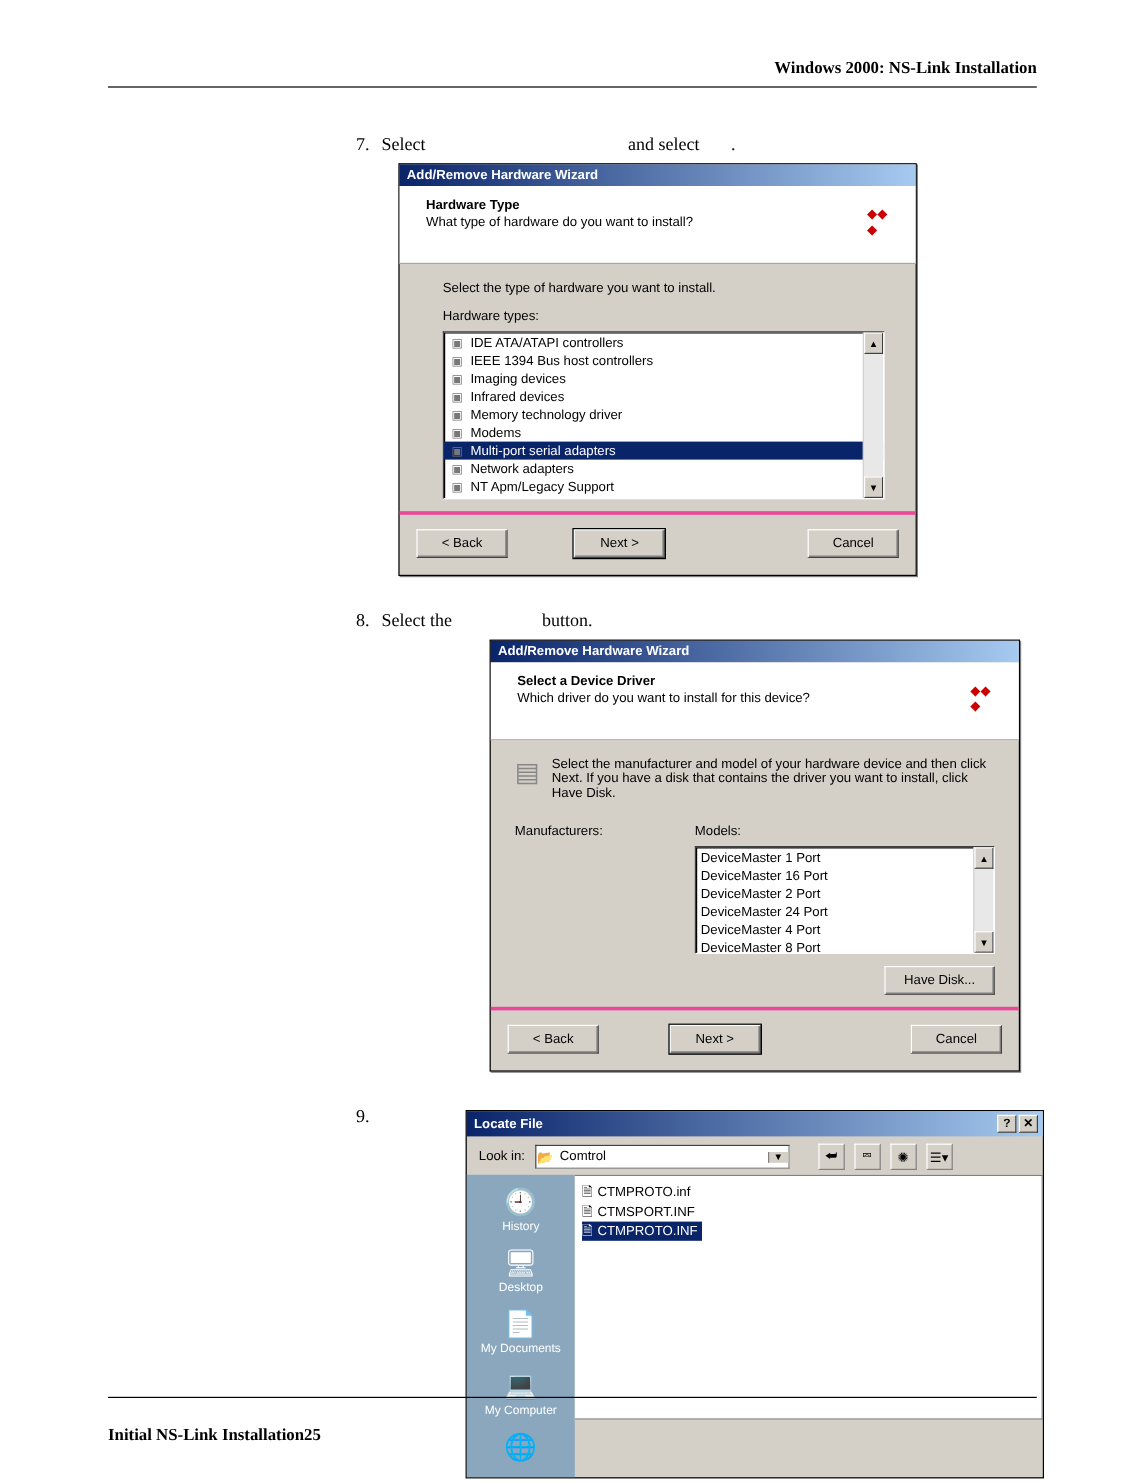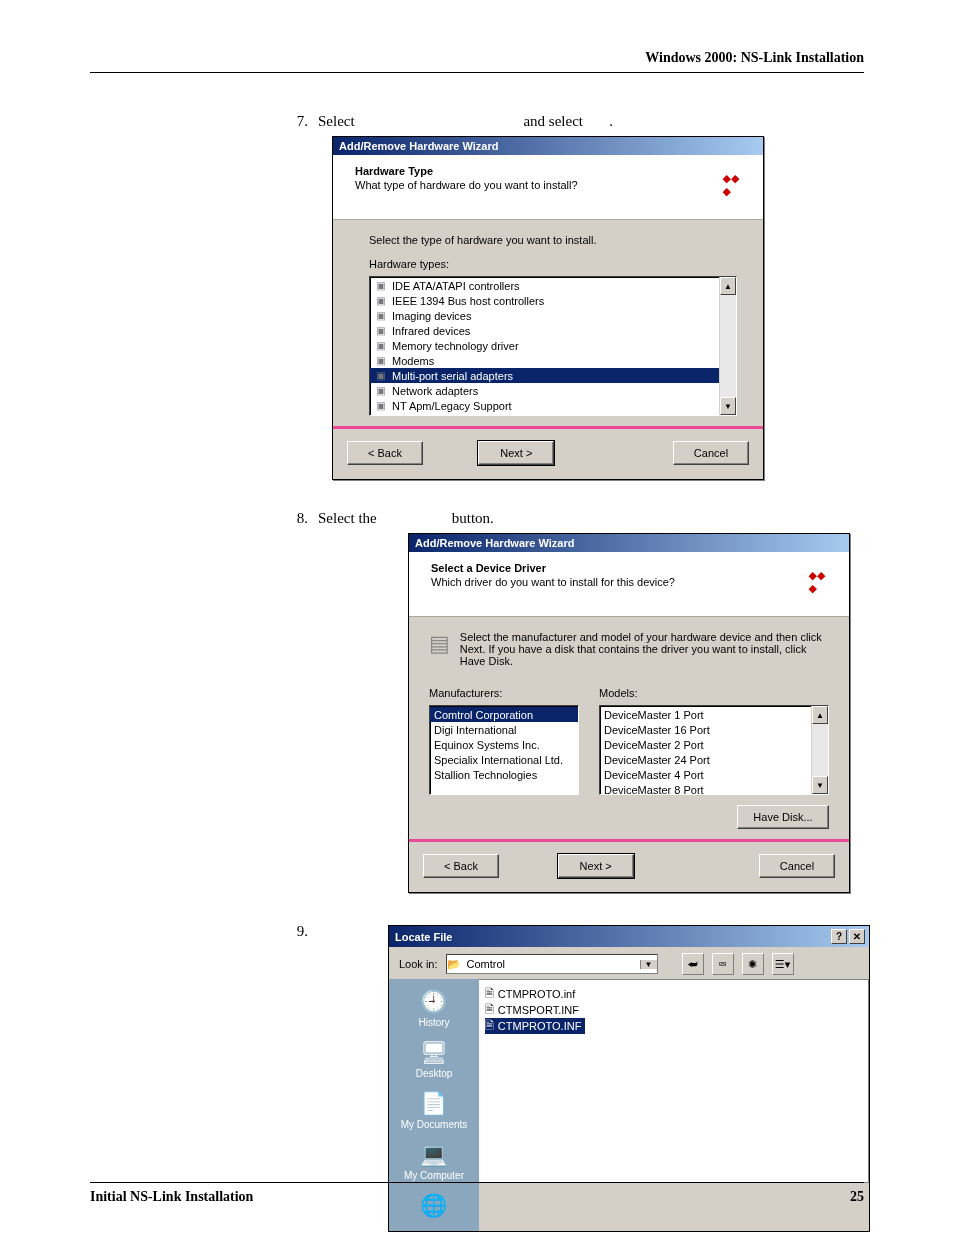--- a/index.html
+++ b/index.html
@@ -148,21 +148,21 @@
   }
   .li-row.sel { background:#0a246a; color:#fff; }
   .li-row .mini-ic {
     width:14px; height:12px; margin-right:4px;
     display:flex; align-items:center; justify-content:center;
     font-size:10px; color:#777;
   }
   .field-label { margin: 0 0 3px 0; }
 
   
-  .cols { display:flex; gap: 20px; }
+  .cols { display:flex; }
   .cols .lbox-left { width: 150px; }
   .cols .lbox-right { flex:1; }
 
   
   .locate {
     width: 480px;
     font-family: Tahoma, Arial, sans-serif;
     font-size:11px;
     border: 1px solid #000;
     background:#d4d0c8;
@@ -217,22 +217,22 @@
   .fa-item {
     display:flex; align-items:center; gap:4px; height:16px;
   }
   .fa-item.sel { background:#0a246a; color:#fff; width:max-content; padding-right:4px;}
 
   
   .page-footer {
     position:absolute;
     left:90px; right:90px; bottom: 30px;
     border-top: 1px solid #000;
-    padding-top: 6px;
-    display:flex; justify-content:space-between;
+    padding-top: 24px;
+    display:flex; 
     font-size: 14px; font-weight: bold;
   }
 
   .icon-diamond { color:#c00; }
 </style>
 </head>
 <body>
 
 <div class="page">
   <div class="running-head">Windows 2000: NS-Link Installation</div>
@@ -348,29 +348,20 @@
                 </div>
               </div>
               <div class="body" style="padding-left:20px; padding-right:20px;">
                 <div style="display:flex; gap:10px; align-items:flex-start;">
                   <div style="font-size:22px;color:#888;">▤</div>
                   <div>Select the manufacturer and model of your hardware device and then click Next. If you have a disk that contains the driver you want to install, click Have Disk.</div>
                 </div>
                 <div class="cols" style="margin-top:20px">
                   <div class="lbox-left">
                     <p class="field-label">Manufacturers:</p>
-                    <div class="listbox" style="height:86px">
-                      <div id="dlg8-mfr">
-                          <div class="li-row sel">Comtrol Corporation</div>
-                          <div class="li-row">Digi International</div>
-                          <div class="li-row">Equinox Systems Inc.</div>
-                          <div class="li-row">Specialix International Ltd.</div>
-                          <div class="li-row">Stallion Technologies</div>
-                        </div>
-                    </div>
                   </div>
                   <div class="lbox-right">
                     <p class="field-label">Models:</p>
                     <div class="listbox" style="height:86px">
                       <div id="dlg8-mdl">
                           <div class="li-row">DeviceMaster 1 Port</div>
                           <div class="li-row">DeviceMaster 16 Port</div>
                           <div class="li-row">DeviceMaster 2 Port</div>
                           <div class="li-row">DeviceMaster 24 Port</div>
                           <div class="li-row">DeviceMaster 4 Port</div>

